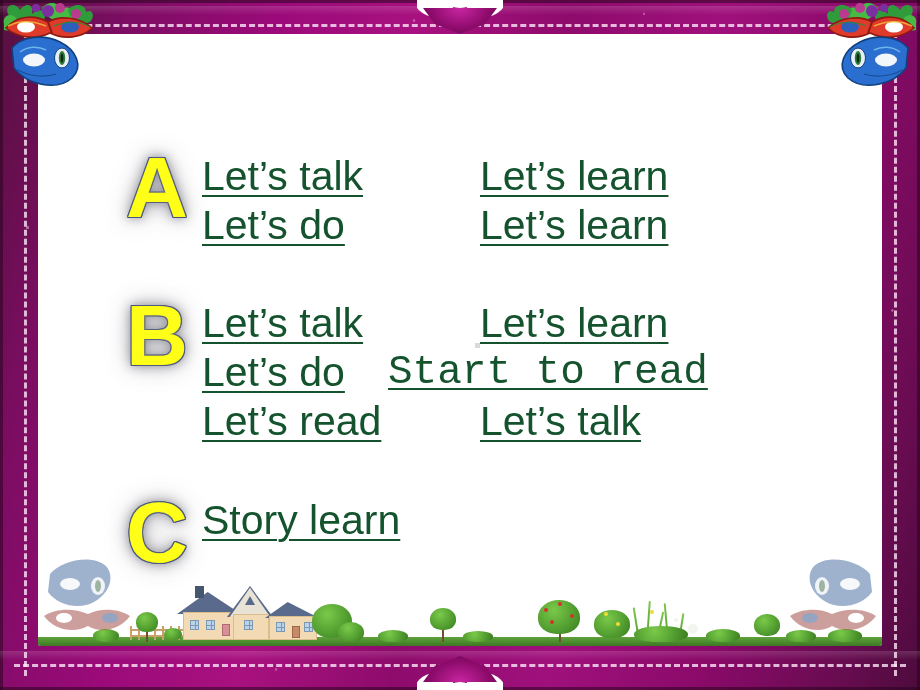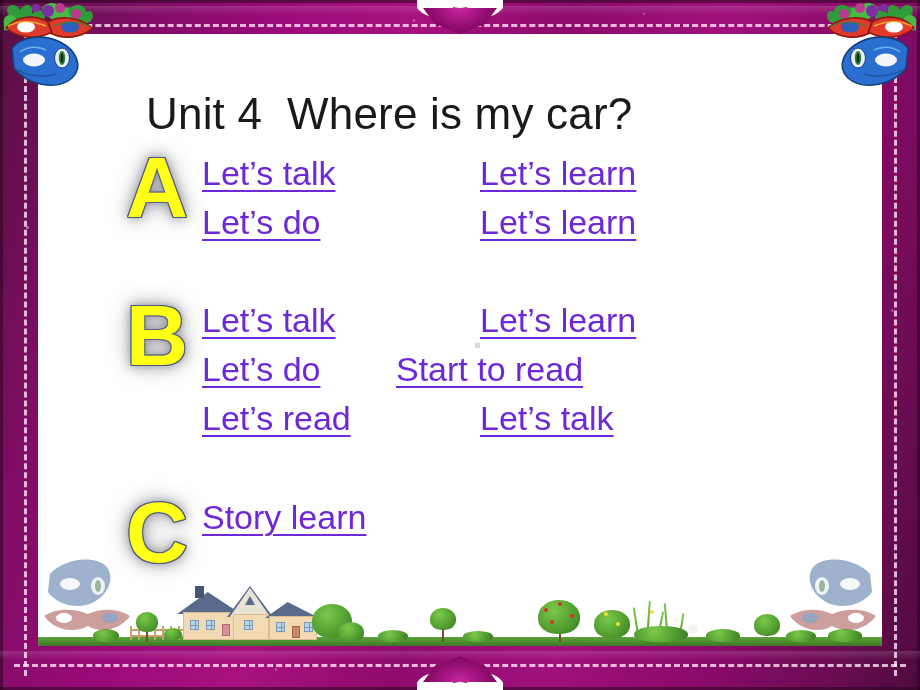--- a/index.html
+++ b/index.html
@@ -251,23 +251,23 @@
   }
 
   .link-grid { position: absolute; }
   .link-row {
     position: relative;
     height: 49px;
     white-space: nowrap;
   }
   .lnk {
     position: absolute;
-    font-size: 34px;
+    font-size: 41px;
     line-height: 1;
-    color: #6d28d9;
+    color: #14532d;
     text-decoration: underline;
     text-underline-offset: 5px;
     text-decoration-thickness: 2px;
     font-family: "Liberation Sans", sans-serif;
     cursor: pointer;
     white-space: nowrap;
   }
 
   .dust {
     position: absolute;
@@ -299,21 +299,20 @@
 
   <div class="notch bot">
     <div class="lobe lobe-l"></div>
     <div class="lobe lobe-r"></div>
     <div class="lobe lobe-c"></div>
   </div>
   <div class="notch-wing bot"></div>
 
   <div class="canvas">
 
-    <div class="title">Unit 4  Where is my car?</div>
 
     <div class="group" style="left:0; top:0;">
       <div class="big-letter" style="left:88px; top:110px;">A</div>
 
       <div class="link-grid" style="left:164px; top:122px;">
         <div class="link-row">
           <a class="lnk" style="left:0px;">Let’s talk</a>
           <a class="lnk" style="left:278px;">Let’s learn</a>
         </div>
         <div class="link-row">
@@ -327,21 +326,21 @@
       <div class="big-letter" style="left:88px; top:258px;">B</div>
 
       <div class="link-grid" style="left:164px; top:269px;">
         <div class="link-row">
           <a class="lnk" style="left:0px;">Let’s talk</a>
           <a class="lnk" style="left:278px;">Let’s learn</a>
           <span class="dust" style="left:273px; top:40px;"></span>
         </div>
         <div class="link-row">
           <a class="lnk" style="left:0px;">Let’s do</a>
-          <a class="lnk" style="left:194px;">Start to read</a>
+          <a class="lnk" style="left:186px;font-family:Liberation Mono, monospace;">Start to read</a>
         </div>
         <div class="link-row">
           <a class="lnk" style="left:0px;">Let’s read</a>
           <a class="lnk" style="left:278px;">Let’s talk</a>
         </div>
       </div>
     </div>
 
     <div class="group" style="left:0; top:0;">
       <div class="big-letter" style="left:88px; top:455px;">C</div>

